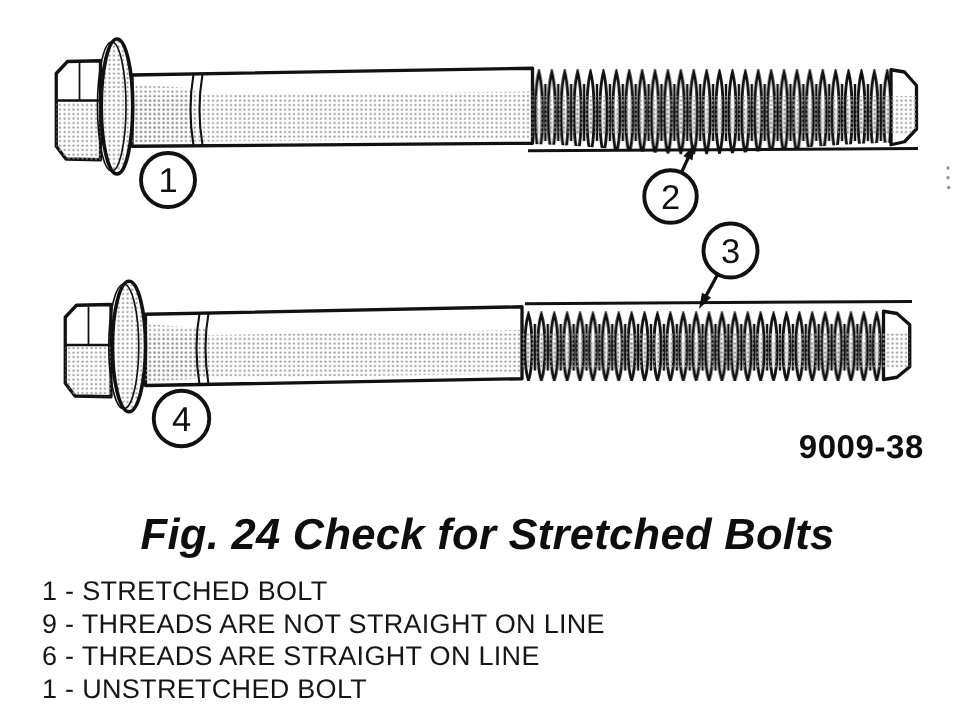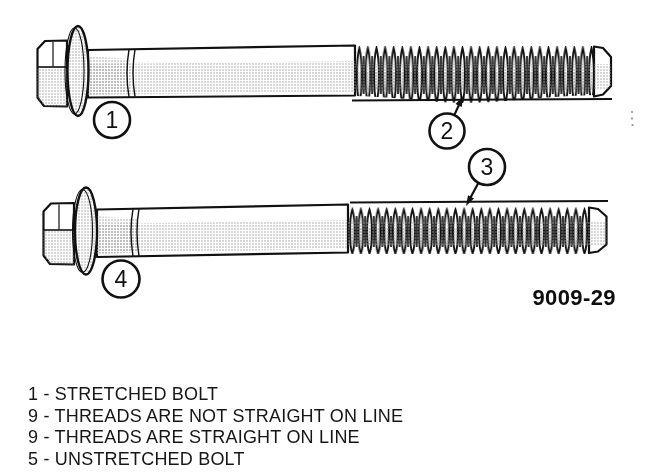--- a/index.html
+++ b/index.html
@@ -158,23 +158,24 @@
       <circle cx="632" cy="118.5" r="1.1" fill="#8f8f8f"></circle>
       <circle cx="632.5" cy="125" r="1.1" fill="#8f8f8f"></circle>
     </g>
   </svg>
 
   <div class="callout-label" style="left:96px;top:107px;">1</div>
   <div class="callout-label" style="left:431px;top:118px;">2</div>
   <div class="callout-label" style="left:471px;top:154px;">3</div>
   <div class="callout-label" style="left:105px;top:266px;">4</div>
 
-  <div class="fig-code">9009-29</div>
+  <div class="fig-code">9009-38</div>
 
+  <div class="caption">Fig. 24 Check for Stretched Bolts</div>
 
   <div class="legend">
     <div class="legend-item">1 - STRETCHED BOLT</div>
     <div class="legend-item">9 - THREADS ARE NOT STRAIGHT ON LINE</div>
-    <div class="legend-item">9 - THREADS ARE STRAIGHT ON LINE</div>
-    <div class="legend-item">5 - UNSTRETCHED BOLT</div>
+    <div class="legend-item">6 - THREADS ARE STRAIGHT ON LINE</div>
+    <div class="legend-item">1 - UNSTRETCHED BOLT</div>
   </div>
 
 </div>
 
 </body></html>

